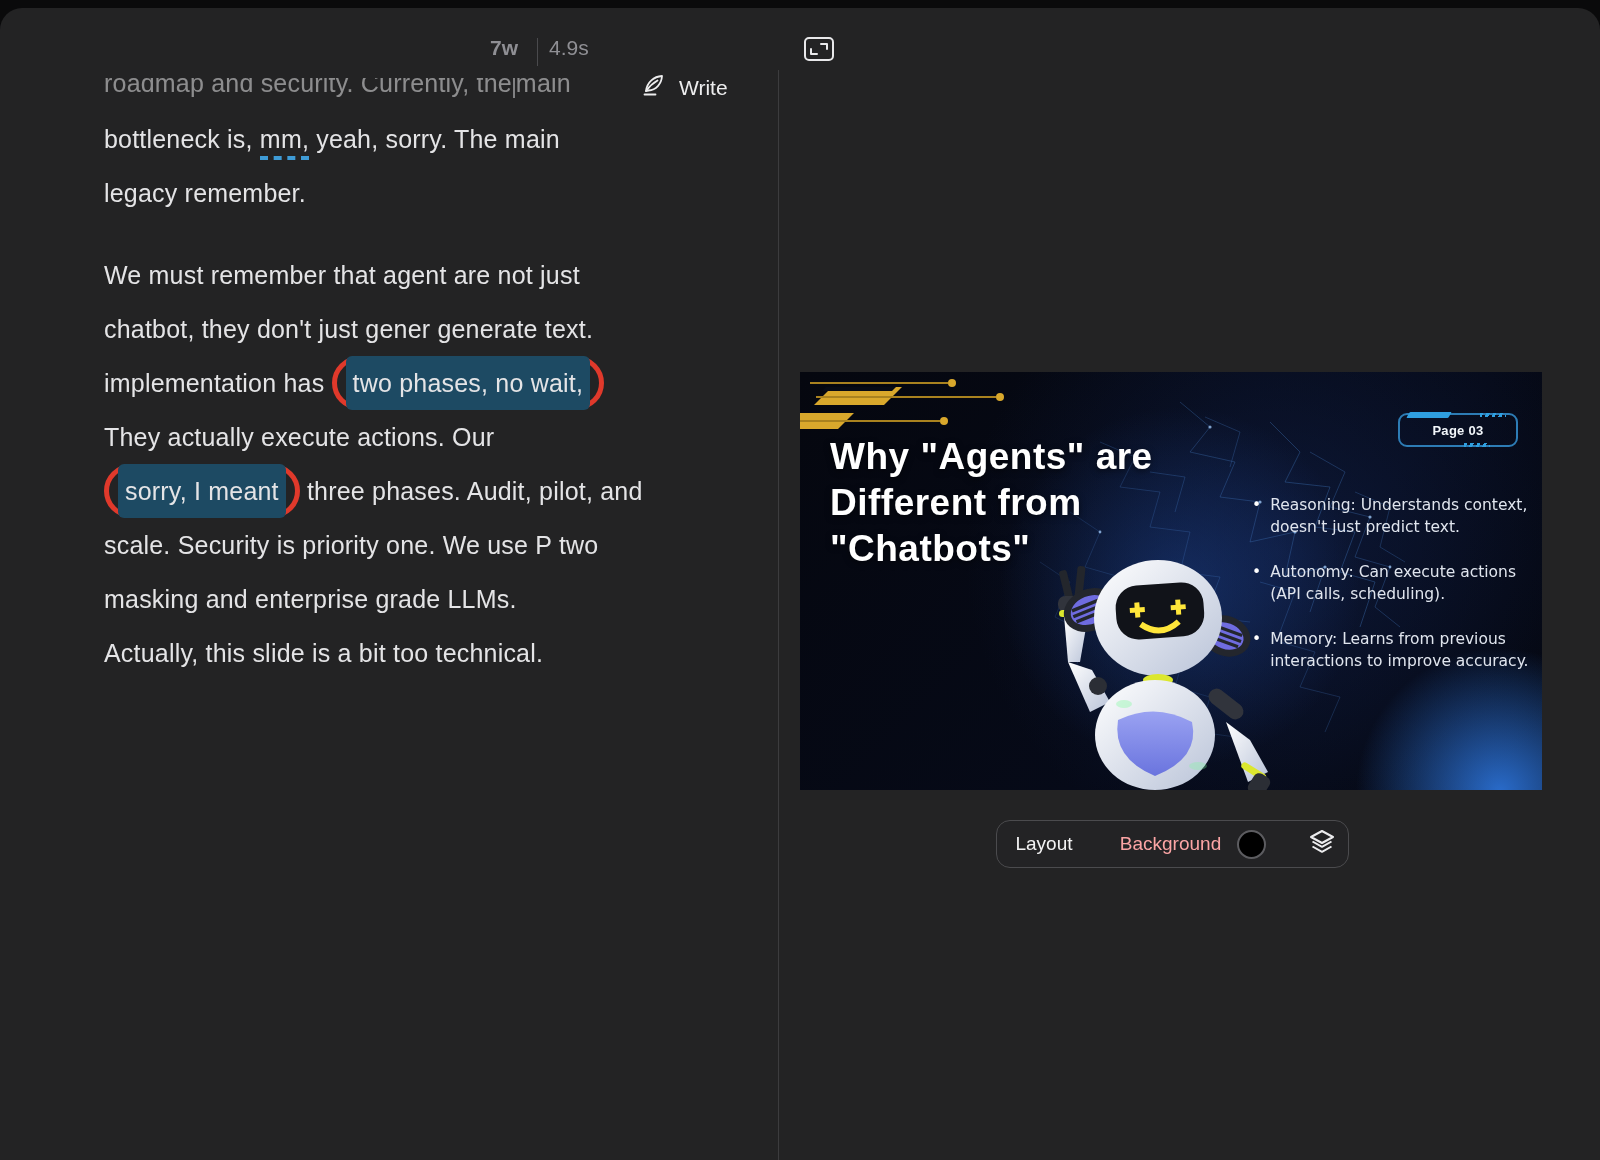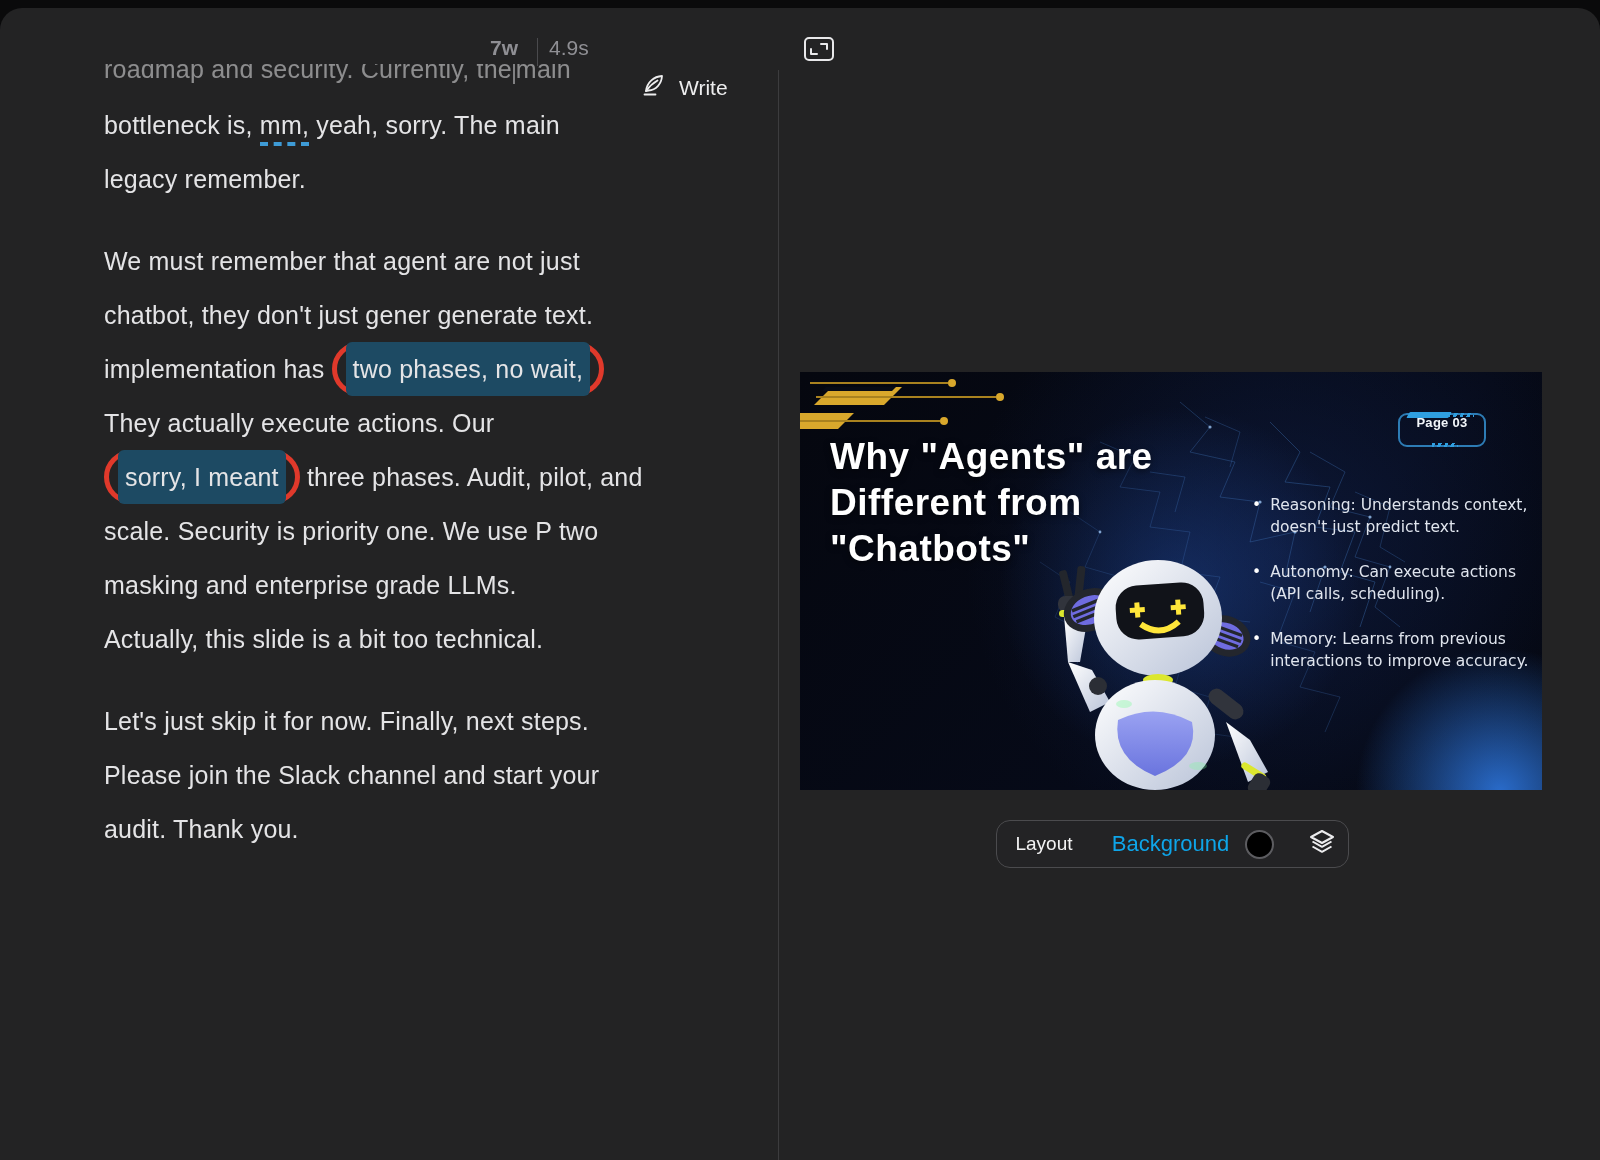--- a/index.html
+++ b/index.html
@@ -13,21 +13,21 @@
 
   
   .word-count { position:absolute; left:490px; top:28px; font-size:21px; color:#8f8f94;font-weight:bold; }
   .tb-sep     { position:absolute; left:537px; top:30px; width:1px; height:28px; background:#4a4a4d; }
   .duration   { position:absolute; left:549px; top:28px; font-size:21px; color:#8f8f94; }
   .write-btn  { position:absolute; left:640px; top:24px; display:flex; align-items:center; gap:12px;
                 color:#ededee; font-size:21px; cursor:pointer;margin-top:40px; }
   .fullscreen-btn { position:absolute; left:803px; top:28px; cursor:pointer; }
 
   
-  .transcript { position:absolute; left:104px; top:56px; width:580px;
+  .transcript { position:absolute; left:104px; top:70px; width:580px;
                 font-size:25px; line-height:54px; color:#e4e4e6; letter-spacing:.2px; }
   .t-line { height:54px; white-space:nowrap; }
   .t-par  { margin-bottom:28px; }
   .cut-line { position:relative; height:24px; overflow:hidden; margin-bottom:10px; opacity:.55; }
   .cut-line .inner { position:absolute; left:0; top:-22px; white-space:nowrap; }
   .caret { display:inline-block; width:2px; height:28px; background:#cfcfd2; vertical-align:-6px; margin:0 1px; }
 
   .ul-blue { border-bottom:4px dashed #3e9bd6; padding-bottom:3px; }
 
   .ring { border:5px solid #e0392b; border-radius:27px; padding:8px 9px; }
@@ -38,22 +38,22 @@
            background:
              radial-gradient(circle 200px at 700px 420px, rgba(48,125,235,.85), rgba(10,30,80,0) 72%),
              radial-gradient(circle 250px at 380px 215px, rgba(35,80,170,.40), rgba(8,16,40,0) 72%),
              radial-gradient(circle 420px at 480px 180px, rgba(18,35,80,.55), rgba(5,8,18,0) 75%),
              linear-gradient(135deg,#05070f 0%, #060a18 60%, #04060e 100%);
            cursor:pointer; }
   .slide svg.deco { position:absolute; left:0; top:6px; }
   .slide-title { position:absolute; left:30px; top:62px; color:#ffffff; font-weight:bold;
                  font-size:37px; line-height:46px; letter-spacing:.5px;
                  text-shadow:0 2px 6px rgba(0,0,0,.55); }
-  .page-badge { position:absolute; left:598px; top:41px; width:88px; height:34px;
-                border:2px solid #2d7cb5; border-radius:9px; display:flex; align-items:flex-start; justify-content:center; }
+  .page-badge { position:absolute; left:598px; top:41px; width:120px; height:34px;
+                border:2px solid #2d7cb5; border-radius:9px; display:flex; align-items:center; justify-content:center; }
   .page-badge .bar { position:absolute; left:8px; top:-3px; width:42px; height:6px; background:#2f9fe0;
                      transform:skewX(-30deg); border-radius:1px; }
   .page-badge .hatch-top { position:absolute; right:10px; top:-2px; width:26px; height:4px;
       background:repeating-linear-gradient(115deg,#2f9fe0 0 3px,transparent 3px 6px); }
   .page-badge .hatch-bot { position:absolute; right:26px; bottom:-2px; width:26px; height:4px;
       background:repeating-linear-gradient(115deg,#2f9fe0 0 3px,transparent 3px 6px); }
   .page-badge span { font-size:13px; font-weight:bold; color:#f2f6fa; letter-spacing:.3px; }
 
   .bullets { position:absolute; left:452px; top:122px; width:292px; }
   .bullet { display:flex; gap:9px; margin-bottom:23px;
@@ -62,21 +62,21 @@
   .bullet .dot { color:#ffffff; line-height:22px; }
 
   .robot { position:absolute; left:228px; top:172px; }
   .globe { position:absolute; left:150px; top:10px; }
 
   
   .slide-toolbar { position:absolute; left:996px; top:812px; height:48px; display:flex; align-items:center;
                    border:1px solid #4b4b4e; border-radius:14px; background:#232325; overflow:hidden; }
   .tb-cell { display:flex; align-items:center; justify-content:center; cursor:pointer; }
   .tb-cell.layout { width:94px; color:#f2f2f3; font-size:19px; }
-  .tb-cell.background { width:202px; gap:16px; color:#0ea5e9; font-size:22px; }
+  .tb-cell.background { width:202px; gap:16px; color:#fca5a5; font-size:19px; }
   .tb-cell.stack { width:53px; }
   .tb-div { width:1px; background:#4b4b4e; }
   .swatch { width:29px; height:29px; border-radius:50%; background:#000000; border:2px solid #5c5c60; cursor:pointer; }
 </style>
 </head>
 <body>
 
 <div class="app-card">
 
   <span class="word-count">7w</span>
@@ -121,25 +121,20 @@
       <div class="t-line">We must remember that agent are not just</div>
       <div class="t-line">chatbot, they don't just gener generate text.</div>
       <div class="t-line"><span>implementation has </span><span class="ring"><span class="hl">two phases, no wait,</span></span></div>
       <div class="t-line">They actually execute actions. Our</div>
       <div class="t-line"><span class="ring"><span class="hl">sorry, I meant</span></span><span> three phases. Audit, pilot, and</span></div>
       <div class="t-line">scale. Security is priority one. We use P two</div>
       <div class="t-line">masking and enterprise grade LLMs.</div>
       <div class="t-line">Actually, this slide is a bit too technical.</div>
     </div>
 
-    <div class="t-par">
-      <div class="t-line">Let's just skip it for now. Finally, next steps.</div>
-      <div class="t-line">Please join the Slack channel and start your</div>
-      <div class="t-line">audit. Thank you.</div>
-    </div>
   </div>
 
   <div class="slide">
 
     <svg class="globe" width="470" height="418" viewBox="0 0 470 418" fill="none">
       <g stroke="#4f8fe0" stroke-width="1" opacity="0.55">
         <path d="M230 20 L260 45 L240 70 L285 80 L270 115 L310 120 L300 160 L345 150 L335 195 L375 185 L360 230" opacity=".5"></path>
         <path d="M150 60 L185 75 L170 105 L210 110 L200 145 L240 150 L230 190 L270 195 L255 235 L300 240" opacity=".4"></path>
         <path d="M320 40 L350 70 L335 100 L380 105 L365 145 L405 150 L390 190 L425 200 L410 245" opacity=".55"></path>
         <path d="M120 130 L150 150 L135 185 L170 195 L160 230 L195 240 L180 280 L215 290" opacity=".35"></path>

